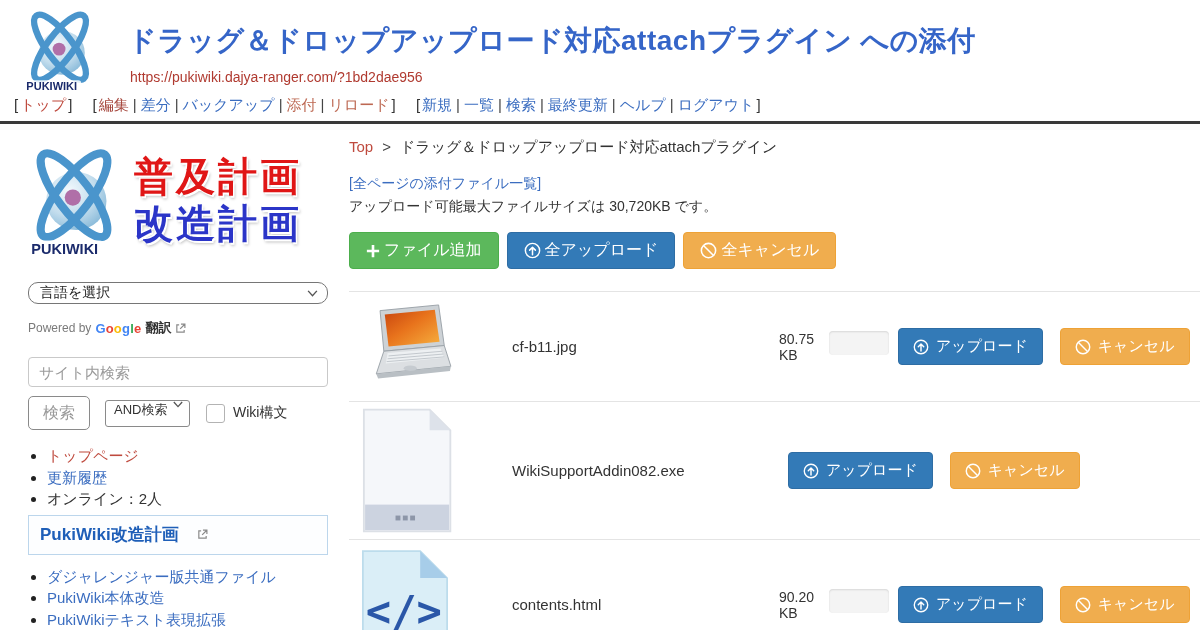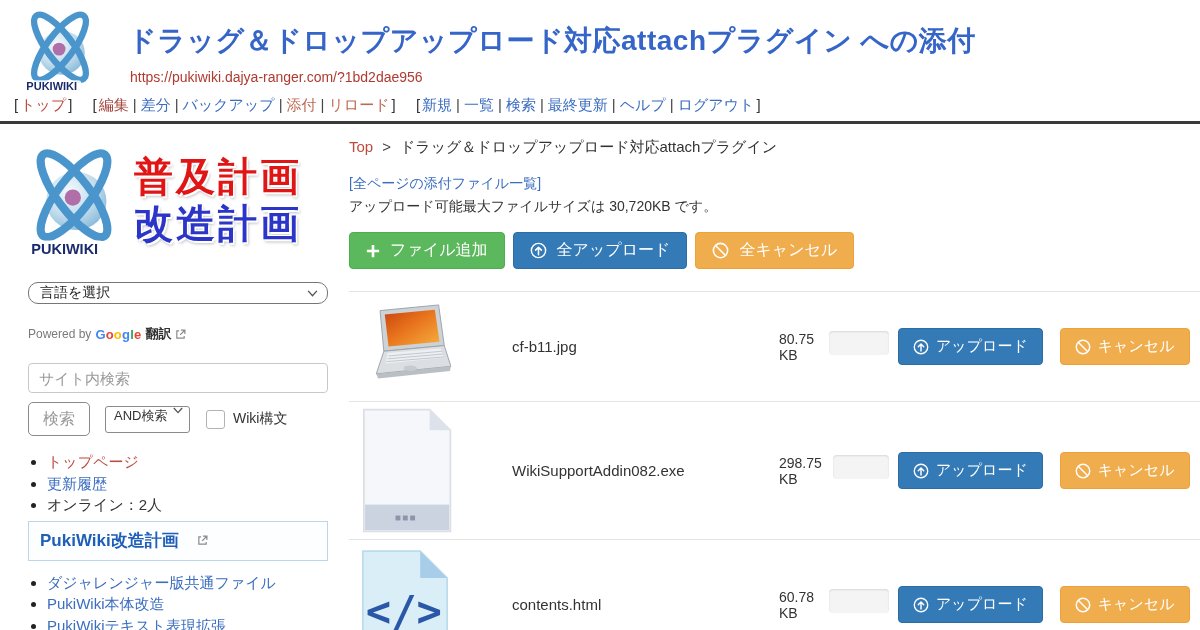--- a/index.html
+++ b/index.html
@@ -31,21 +31,21 @@
   main { flex: 1; padding-left: 4px; }
   
   .banner { display: flex; align-items: center; margin: 0 8px 0 16px; cursor: pointer; }
   .banner-logo { width: 116px; height: 122px; flex: none; }
   .banner-text { display: flex; flex-direction: column; margin-left: 2px; line-height: 1.2; }
   .banner-line { font-size: 39px; font-weight: bold; letter-spacing: 3px; white-space: nowrap;
                  text-shadow: 1.5px 1.5px 0 #fff, -1.5px -1.5px 0 #fff, 2px 3px 3px rgba(0,0,0,.25); }
   .lang-select { margin: 20px 0 0 28px; width: 300px; height: 22px; border: 1px solid #767676;
                  border-radius: 10px; display: flex; align-items: center; justify-content: space-between;
                  padding: 0 9px 0 11px; font-size: 14px; color: #222; cursor: pointer; background:#fff; }
-  .powered { margin: 21px 0 0 28px; font-size: 12px; color: #7a7a7a; display:flex; align-items:center; gap:4px; }
+  .powered { margin: 15px 0 0 28px; font-size: 12px; color: #7a7a7a; display:flex; align-items:center; gap:4px; }
   .brand { font-size: 13px; font-weight: bold; letter-spacing: .2px; }
   .trans-label { color: #333; font-weight: bold; font-size: 13px; }
   .search-input { display:block; margin: 20px 0 0 28px; width: 300px; height: 30px; border: 1px solid #c9c9c9;
                   border-radius: 4px; font-size: 15px; padding: 0 10px; color: #0369a1; outline: none;
                   font-family: "Liberation Sans", sans-serif; }
   .search-input::placeholder { color: #9a9a9a; }
   .search-row { margin: 9px 0 0 28px; display: flex; align-items: center; }
   .search-btn { width: 62px; height: 34px; background: #fff; border: 1px solid #8a8a8a; border-radius: 5px;
                 color: #9a9a9a; font-size: 16px; cursor: pointer; font-family: inherit; }
   .mode-select { margin-left: 15px; width: 85px; height: 27px; border: 1px solid #8a8a8a; border-radius: 3px;
@@ -62,21 +62,21 @@
   .project-title { font-size: 17px; font-weight: bold; color: #1f5fb8; cursor: pointer; }
   .list-bottom { margin-top: 12px; }
   
   .breadcrumb { margin-top: 14px; font-size: 15px; color: #333; }
   .crumb-root { text-decoration: none; cursor: pointer; }
   .crumb-sep { margin: 0 9px; color: #444; }
   .attach-link { display: inline-block; margin-top: 18px; font-size: 14px; color: #3b6dc0; text-decoration: none; cursor: pointer; }
   .max-size { margin-top: 5px; font-size: 14px; color: #333; }
   .toolbar { margin-top: 16px; display: flex; gap: 8px; }
   .tb-btn, .row-btn { height: 37px; border-radius: 4px; border: 1px solid transparent; color: #fff; font-size: 16px;
-            display: inline-flex; align-items: center; gap: 10px; padding: 0 16px; cursor: pointer;
+            display: inline-flex; align-items: center; gap: 4px; padding: 0 16px; cursor: pointer;
             font-family: inherit; white-space: nowrap; }
   .rows { margin-top: 22px; }
   .file-row { display: flex; align-items: center; border-top: 1px solid #e4e4e4; }
   .row-1 { height: 110px; } .row-2 { height: 138px; } .row-3 { height: 130px; }
   .cell-icon { width: 163px; padding-left: 10px; flex: none; display:flex; align-items:center; }
   .cell-name { width: 267px; flex: none; font-size: 15px; color: #333; word-break: break-all; }
   .cell-size { width: 110px; flex: none; display: flex; flex-direction: row; gap: 11px; }
   .size-label { font-size: 14px; color: #333; }
   .progress { width: 90px; height: 24px; background: #f4f4f4; border-radius: 4px;
               box-shadow: inset 0 1px 2px rgba(0,0,0,.12); }
@@ -288,24 +288,20 @@
               <path d="M58 1 L75 18 H58 Z" fill="#dde2ea"></path>
               <rect x="5" y="79" width="69" height="21" fill="#ccd3e0"></rect>
               <g fill="#8d96a8">
                 <rect x="30" y="88" width="4" height="4"></rect>
                   <rect x="36" y="88" width="4" height="4"></rect>
                   <rect x="42" y="88" width="4" height="4"></rect>
               </g>
             </svg>
           </div>
           <div class="cell-name">WikiSupportAddin082.exe</div>
-          <div class="cell-size">
-            <span class="size-label">298.75 KB</span>
-            <div class="progress"></div>
-          </div>
           <div class="cell-actions">
             <button class="row-btn" style="background: rgb(51, 122, 183); border-color: rgb(46, 109, 164);">
               <svg class="icon-svg" width="16" height="16" viewBox="0 0 20 20">
                 <circle cx="10" cy="10" r="8.4" fill="none" stroke="#fff" stroke-width="1.7"></circle>
                 <path d="M10 15 V6.2 M6.6 9.6 L10 6.2 L13.4 9.6" stroke="#fff" stroke-width="1.8" fill="none" stroke-linecap="round" stroke-linejoin="round"></path>
               </svg>
               <span>アップロード</span>
             </button>
             <button class="row-btn" style="background: rgb(240, 173, 78); border-color: rgb(238, 162, 54);">
               <svg class="icon-svg" width="16" height="16" viewBox="0 0 20 20">
@@ -320,21 +316,21 @@
         <div class="file-row row-3">
           <div class="cell-icon">
             <svg class="icon-svg" width="92" height="110" viewBox="0 0 78 94">
               <path d="M3 1 H52 L75 24 V93 H3 Z" fill="#daeef7" stroke="#bcdcec" stroke-width="1.5"></path>
               <path d="M52 1 L75 24 H52 Z" fill="#a7cde9"></path>
               <text x="38" y="65" text-anchor="middle" font-size="36" font-weight="bold" fill="#2a57a8" font-family="'DejaVu Sans Mono',monospace">&lt;/&gt;</text>
             </svg>
           </div>
           <div class="cell-name">contents.html</div>
           <div class="cell-size">
-            <span class="size-label">60.78 KB</span>
+            <span class="size-label">90.20 KB</span>
             <div class="progress"></div>
           </div>
           <div class="cell-actions">
             <button class="row-btn" style="background: rgb(51, 122, 183); border-color: rgb(46, 109, 164);">
               <svg class="icon-svg" width="16" height="16" viewBox="0 0 20 20">
                 <circle cx="10" cy="10" r="8.4" fill="none" stroke="#fff" stroke-width="1.7"></circle>
                 <path d="M10 15 V6.2 M6.6 9.6 L10 6.2 L13.4 9.6" stroke="#fff" stroke-width="1.8" fill="none" stroke-linecap="round" stroke-linejoin="round"></path>
               </svg>
               <span>アップロード</span>
             </button>

